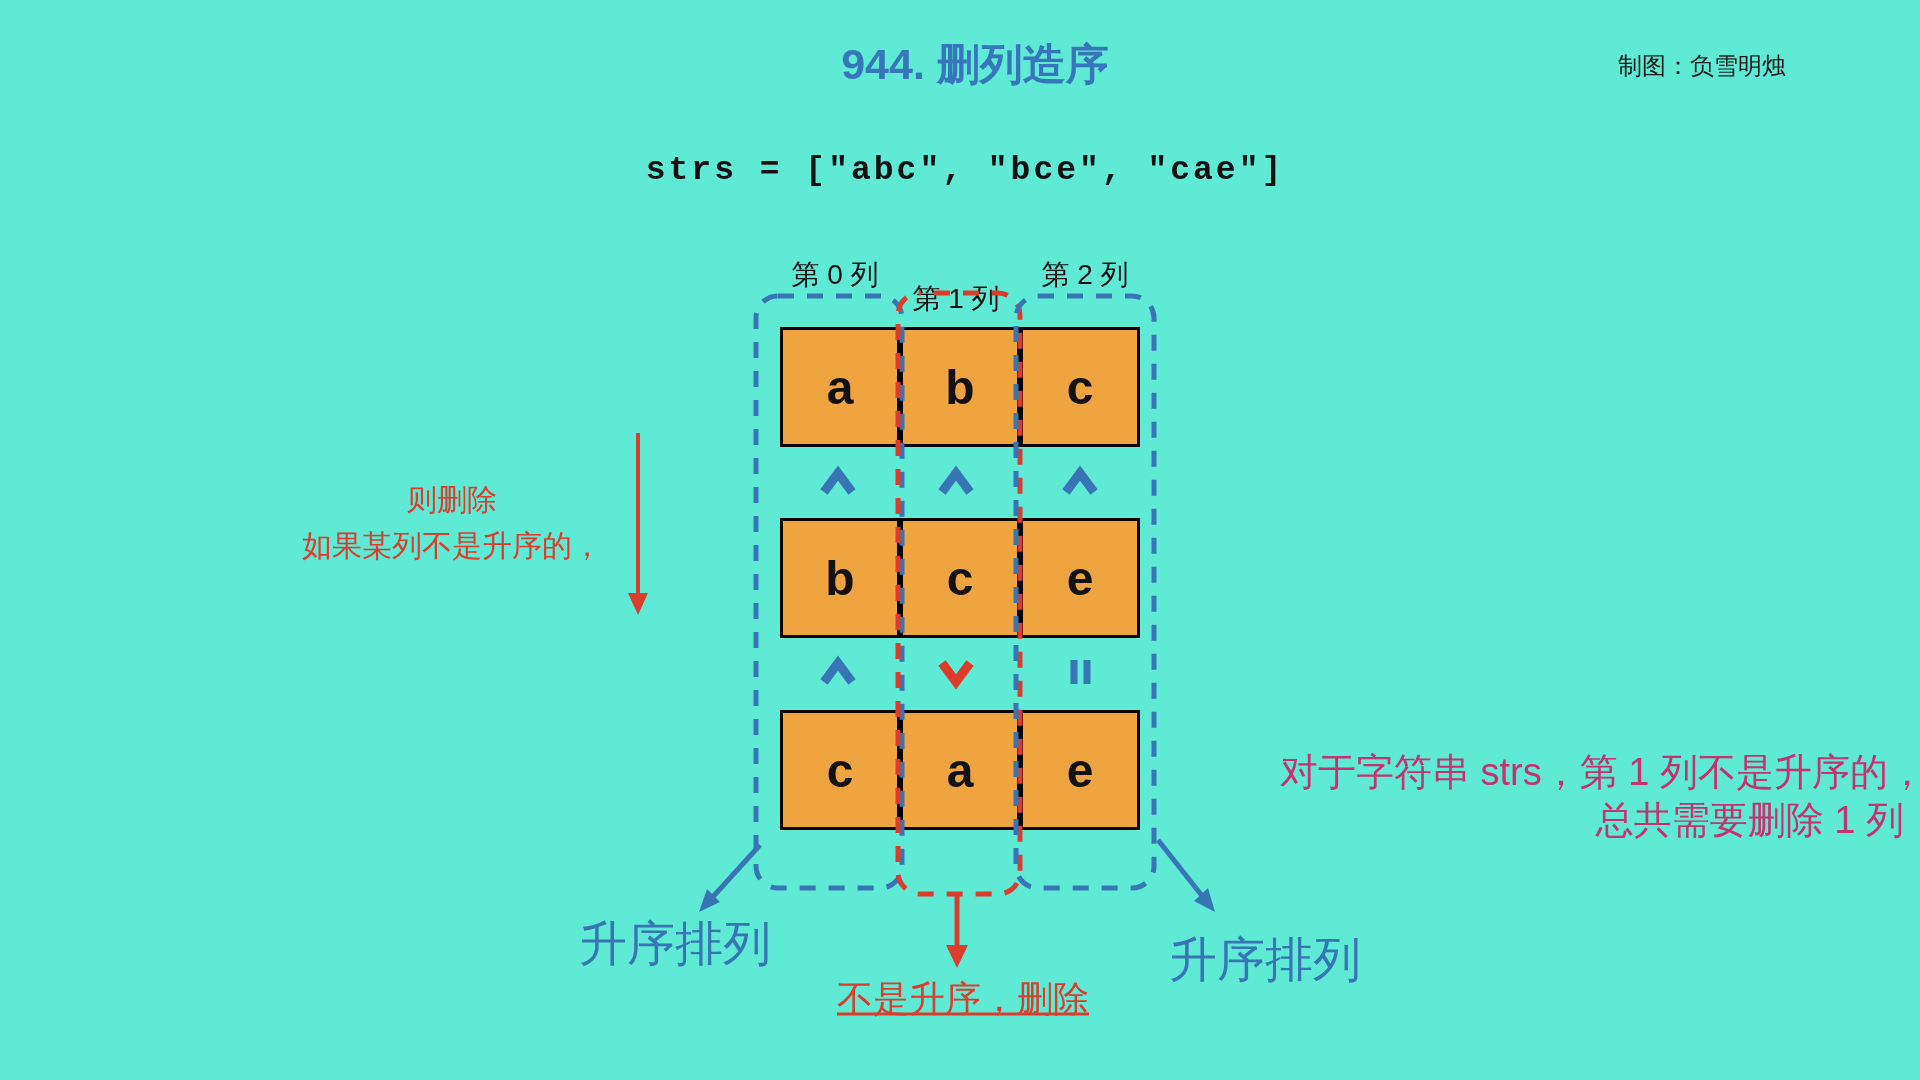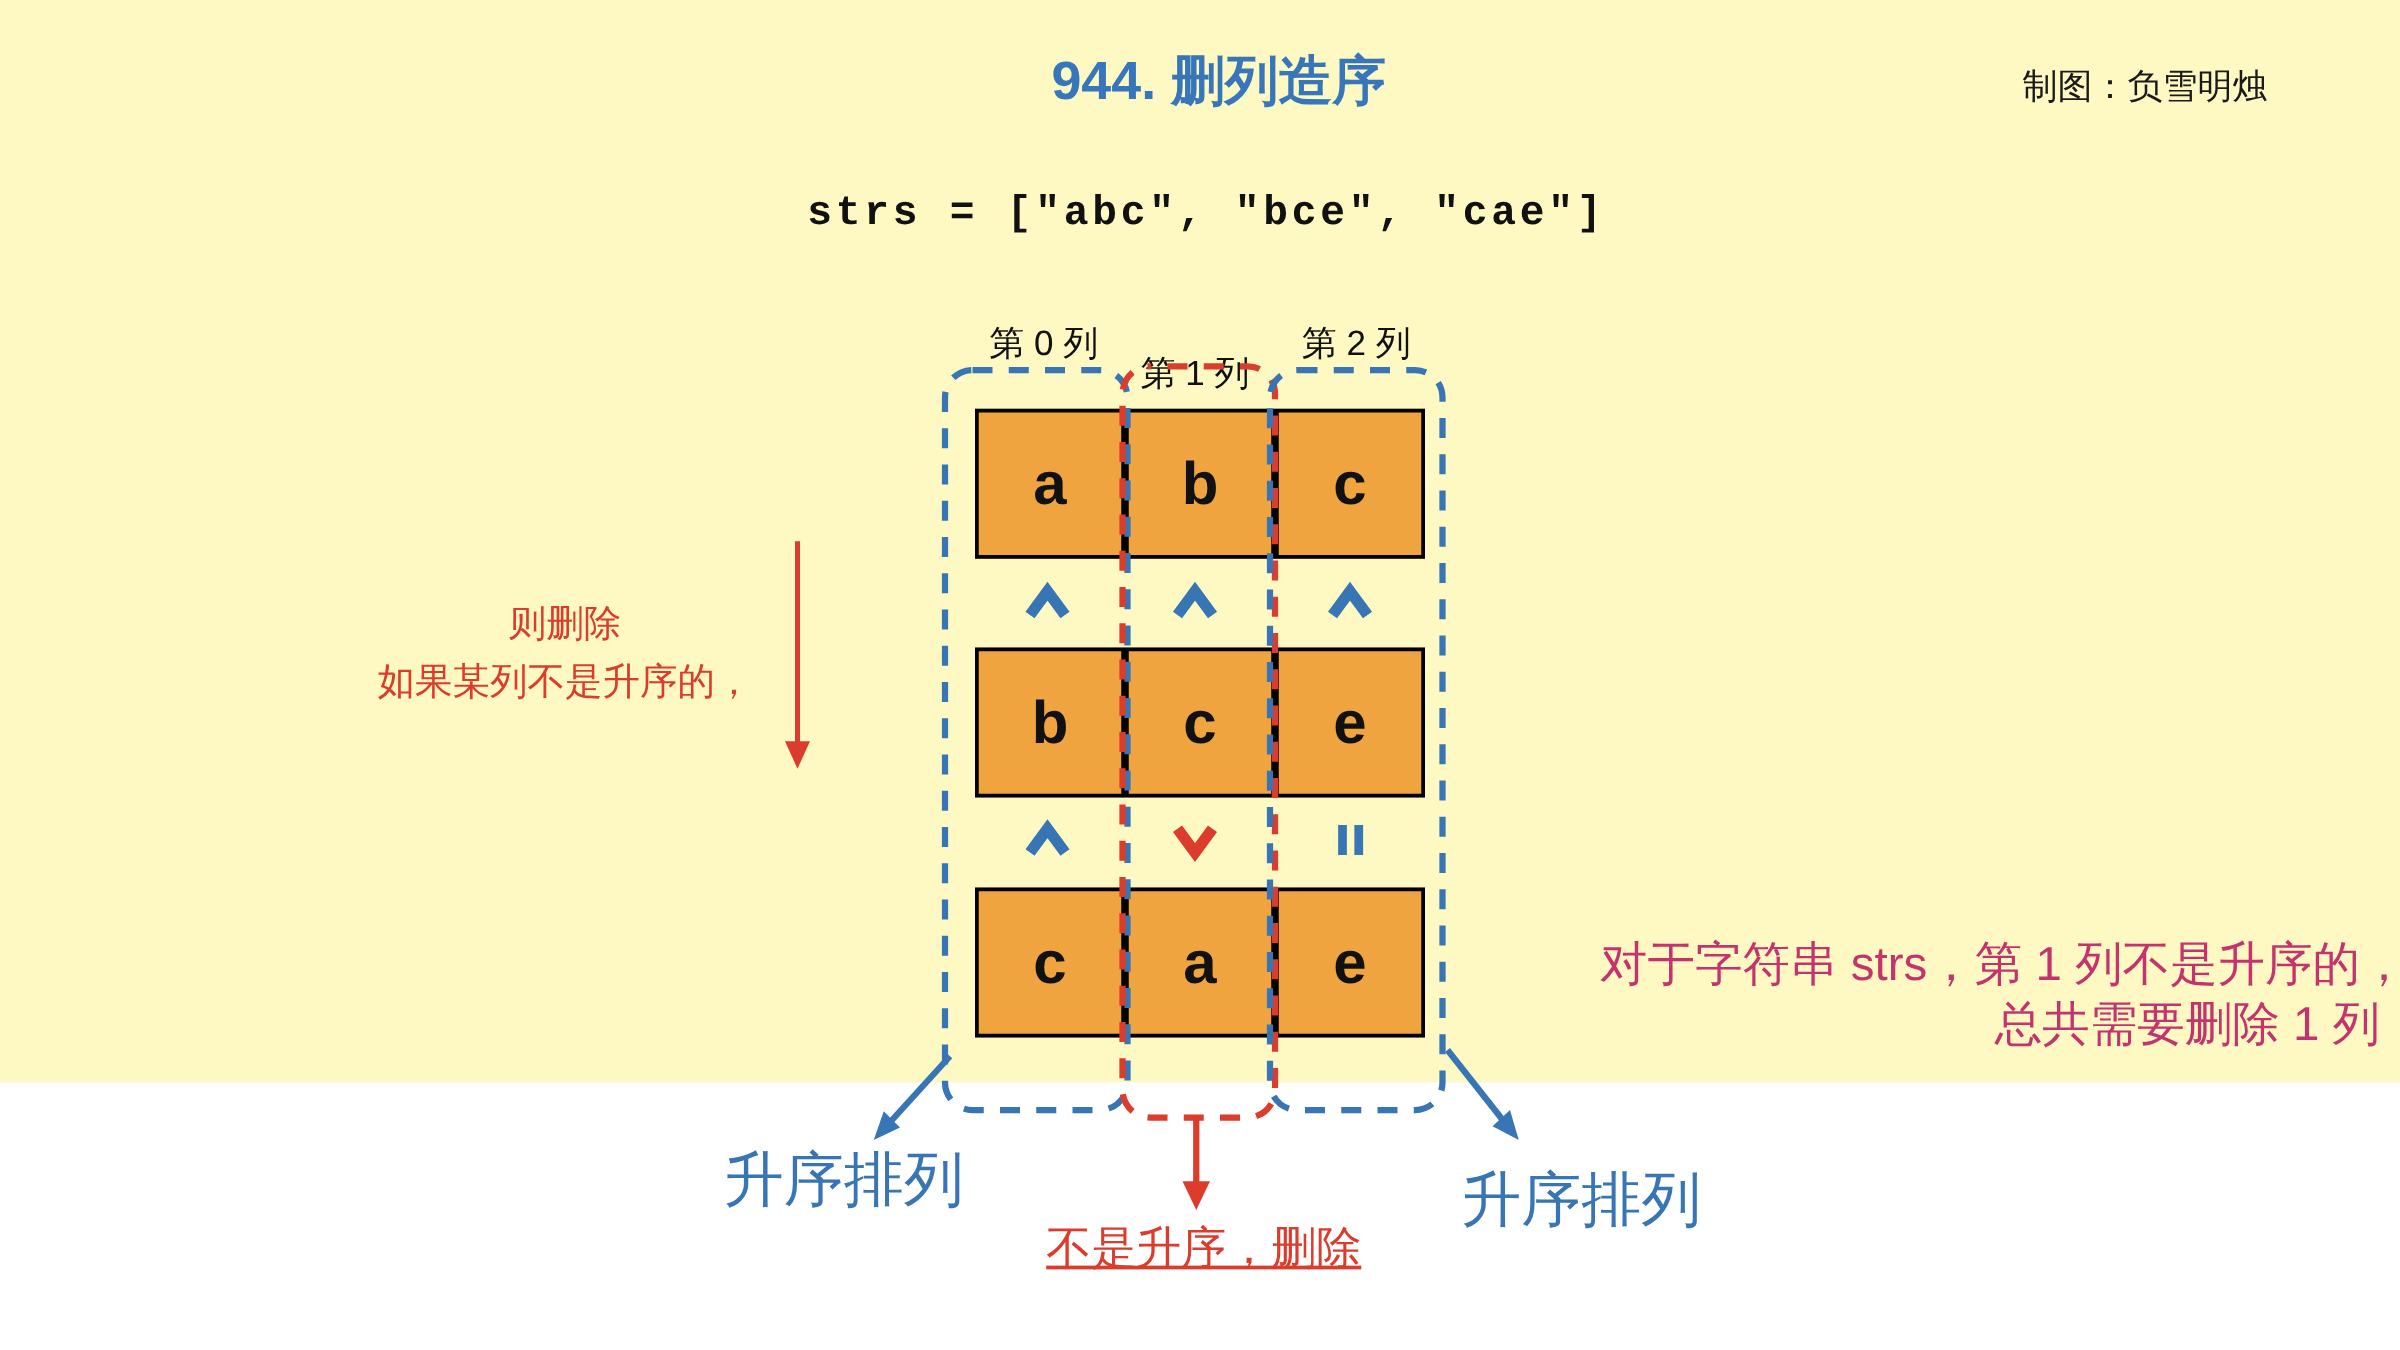--- a/index.html
+++ b/index.html
@@ -1,28 +1,28 @@
 <!DOCTYPE html>
 <html><head>
 <meta charset="utf-8">
 <style>
   * { margin: 0; padding: 0; box-sizing: border-box; }
   html, body { width: 1920px; height: 1080px; background: #ffffff; overflow: hidden; }
   body { font-family: "Liberation Sans", "DejaVu Sans", sans-serif; }
-  #stage { position: relative; width: 1920px; height: 866px; background: #fef9c3; }
+  #stage { position: relative; width: 1920px; height: 1080px; background: #5eead4; }
 
   .abs { position: absolute; }
 
   .title {
     left: 975px; top: 36px; transform: translateX(-50%);
     font-size: 43px; font-weight: 600; color: #3876BC; white-space: nowrap;
   }
   .credit {
     left: 1618px; top: 50px;
-    font-size: 28px; font-weight: 500; color: #1a1a1a; white-space: nowrap;
+    font-size: 24px; font-weight: 500; color: #1a1a1a; white-space: nowrap;
   }
   .code-line {
     left: 965px; top: 152px; transform: translateX(-50%);
     font-family: "Liberation Mono", "DejaVu Sans Mono", monospace;
     font-size: 33px; font-weight: 700; letter-spacing: 3px; color: #111; white-space: nowrap;
   }
 
   .col-header {
     top: 256px; transform: translateX(-50%);
     font-size: 28px; font-weight: 500; color: #111; white-space: nowrap;

